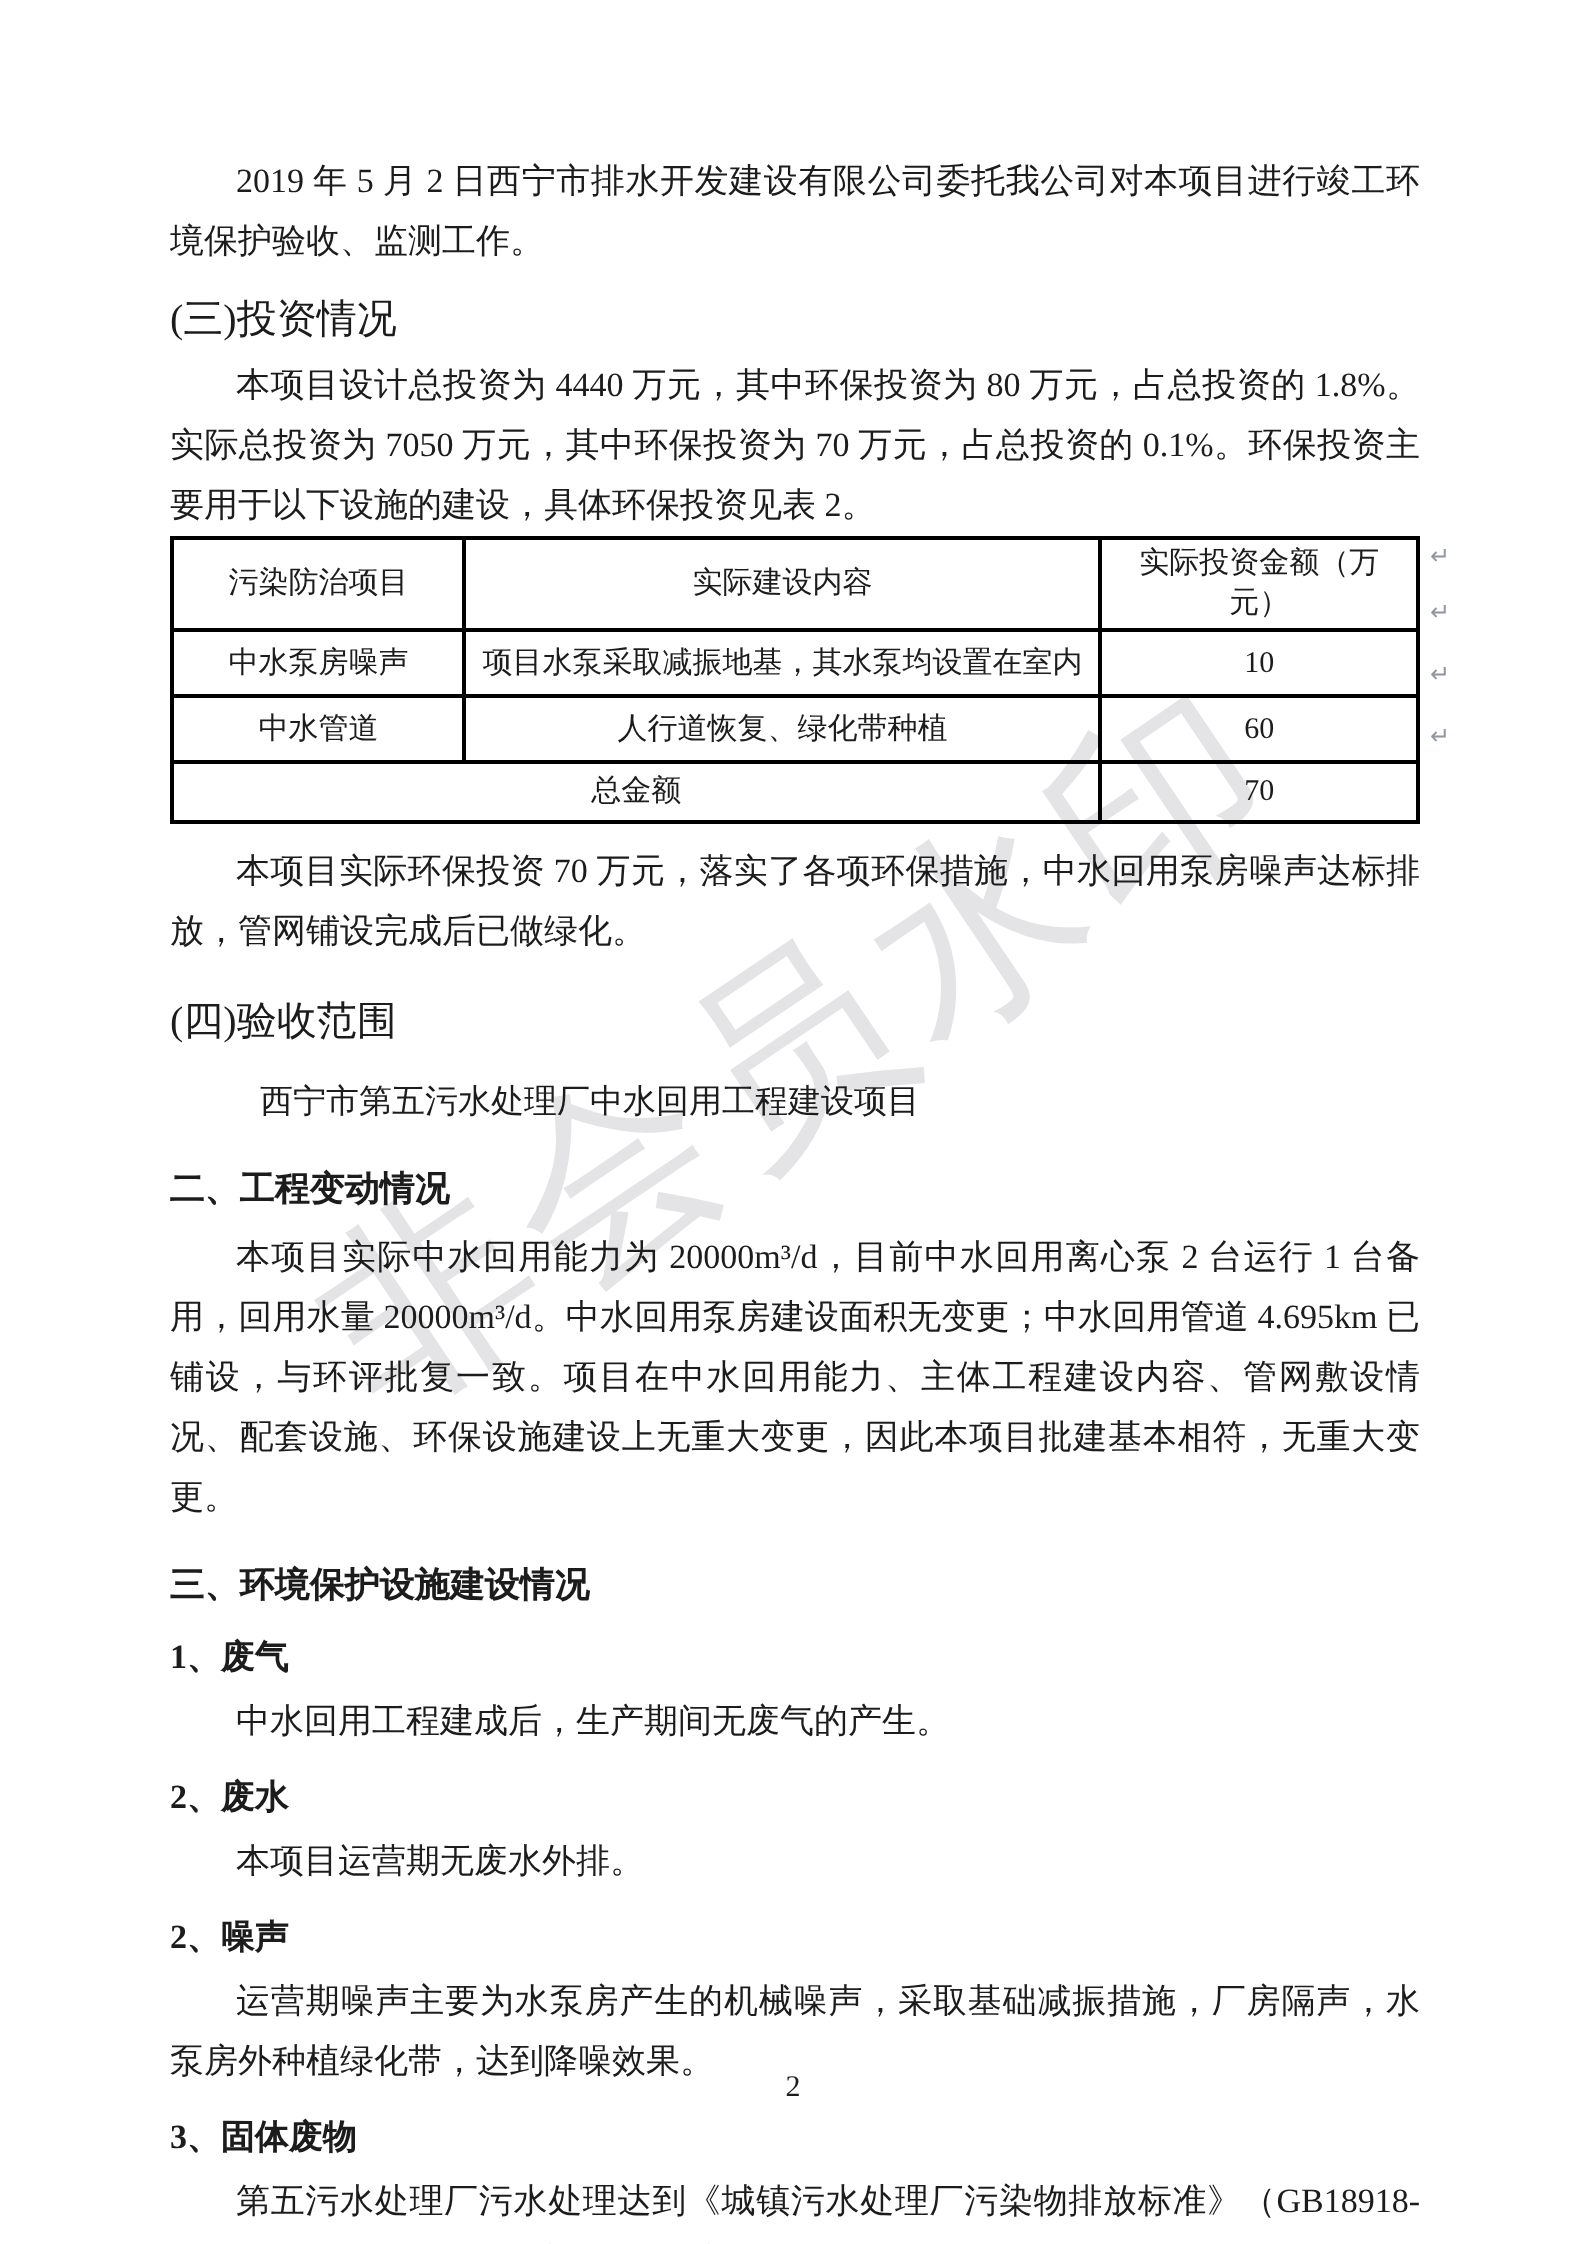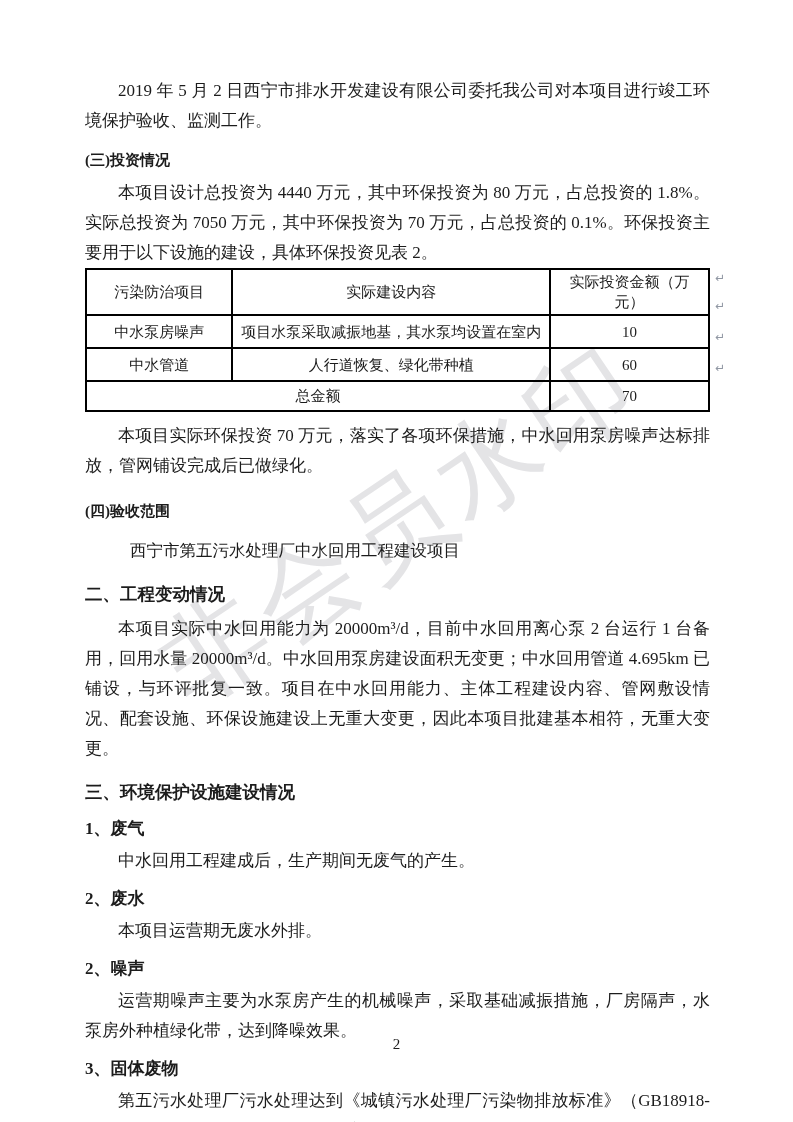--- a/index.html
+++ b/index.html
@@ -35,22 +35,22 @@
   }
   p.body-text {
     margin: 0;
     font-size: 17px;
     line-height: 30px;
     text-align: justify;
     text-indent: 33px;
   }
   .h-sub {
     margin: 11px 0 5px 0;
-    font-size: 15px;
-    font-weight: bold;
+    font-size: 20px;
+    font-weight: normal;
     line-height: 26px;
   }
   .h-section {
     margin: 15px 0 6px 0;
     font-size: 17.5px;
     font-weight: bold;
     line-height: 27px;
   }
   .h-item {
     margin: 10px 0 4px 0;

